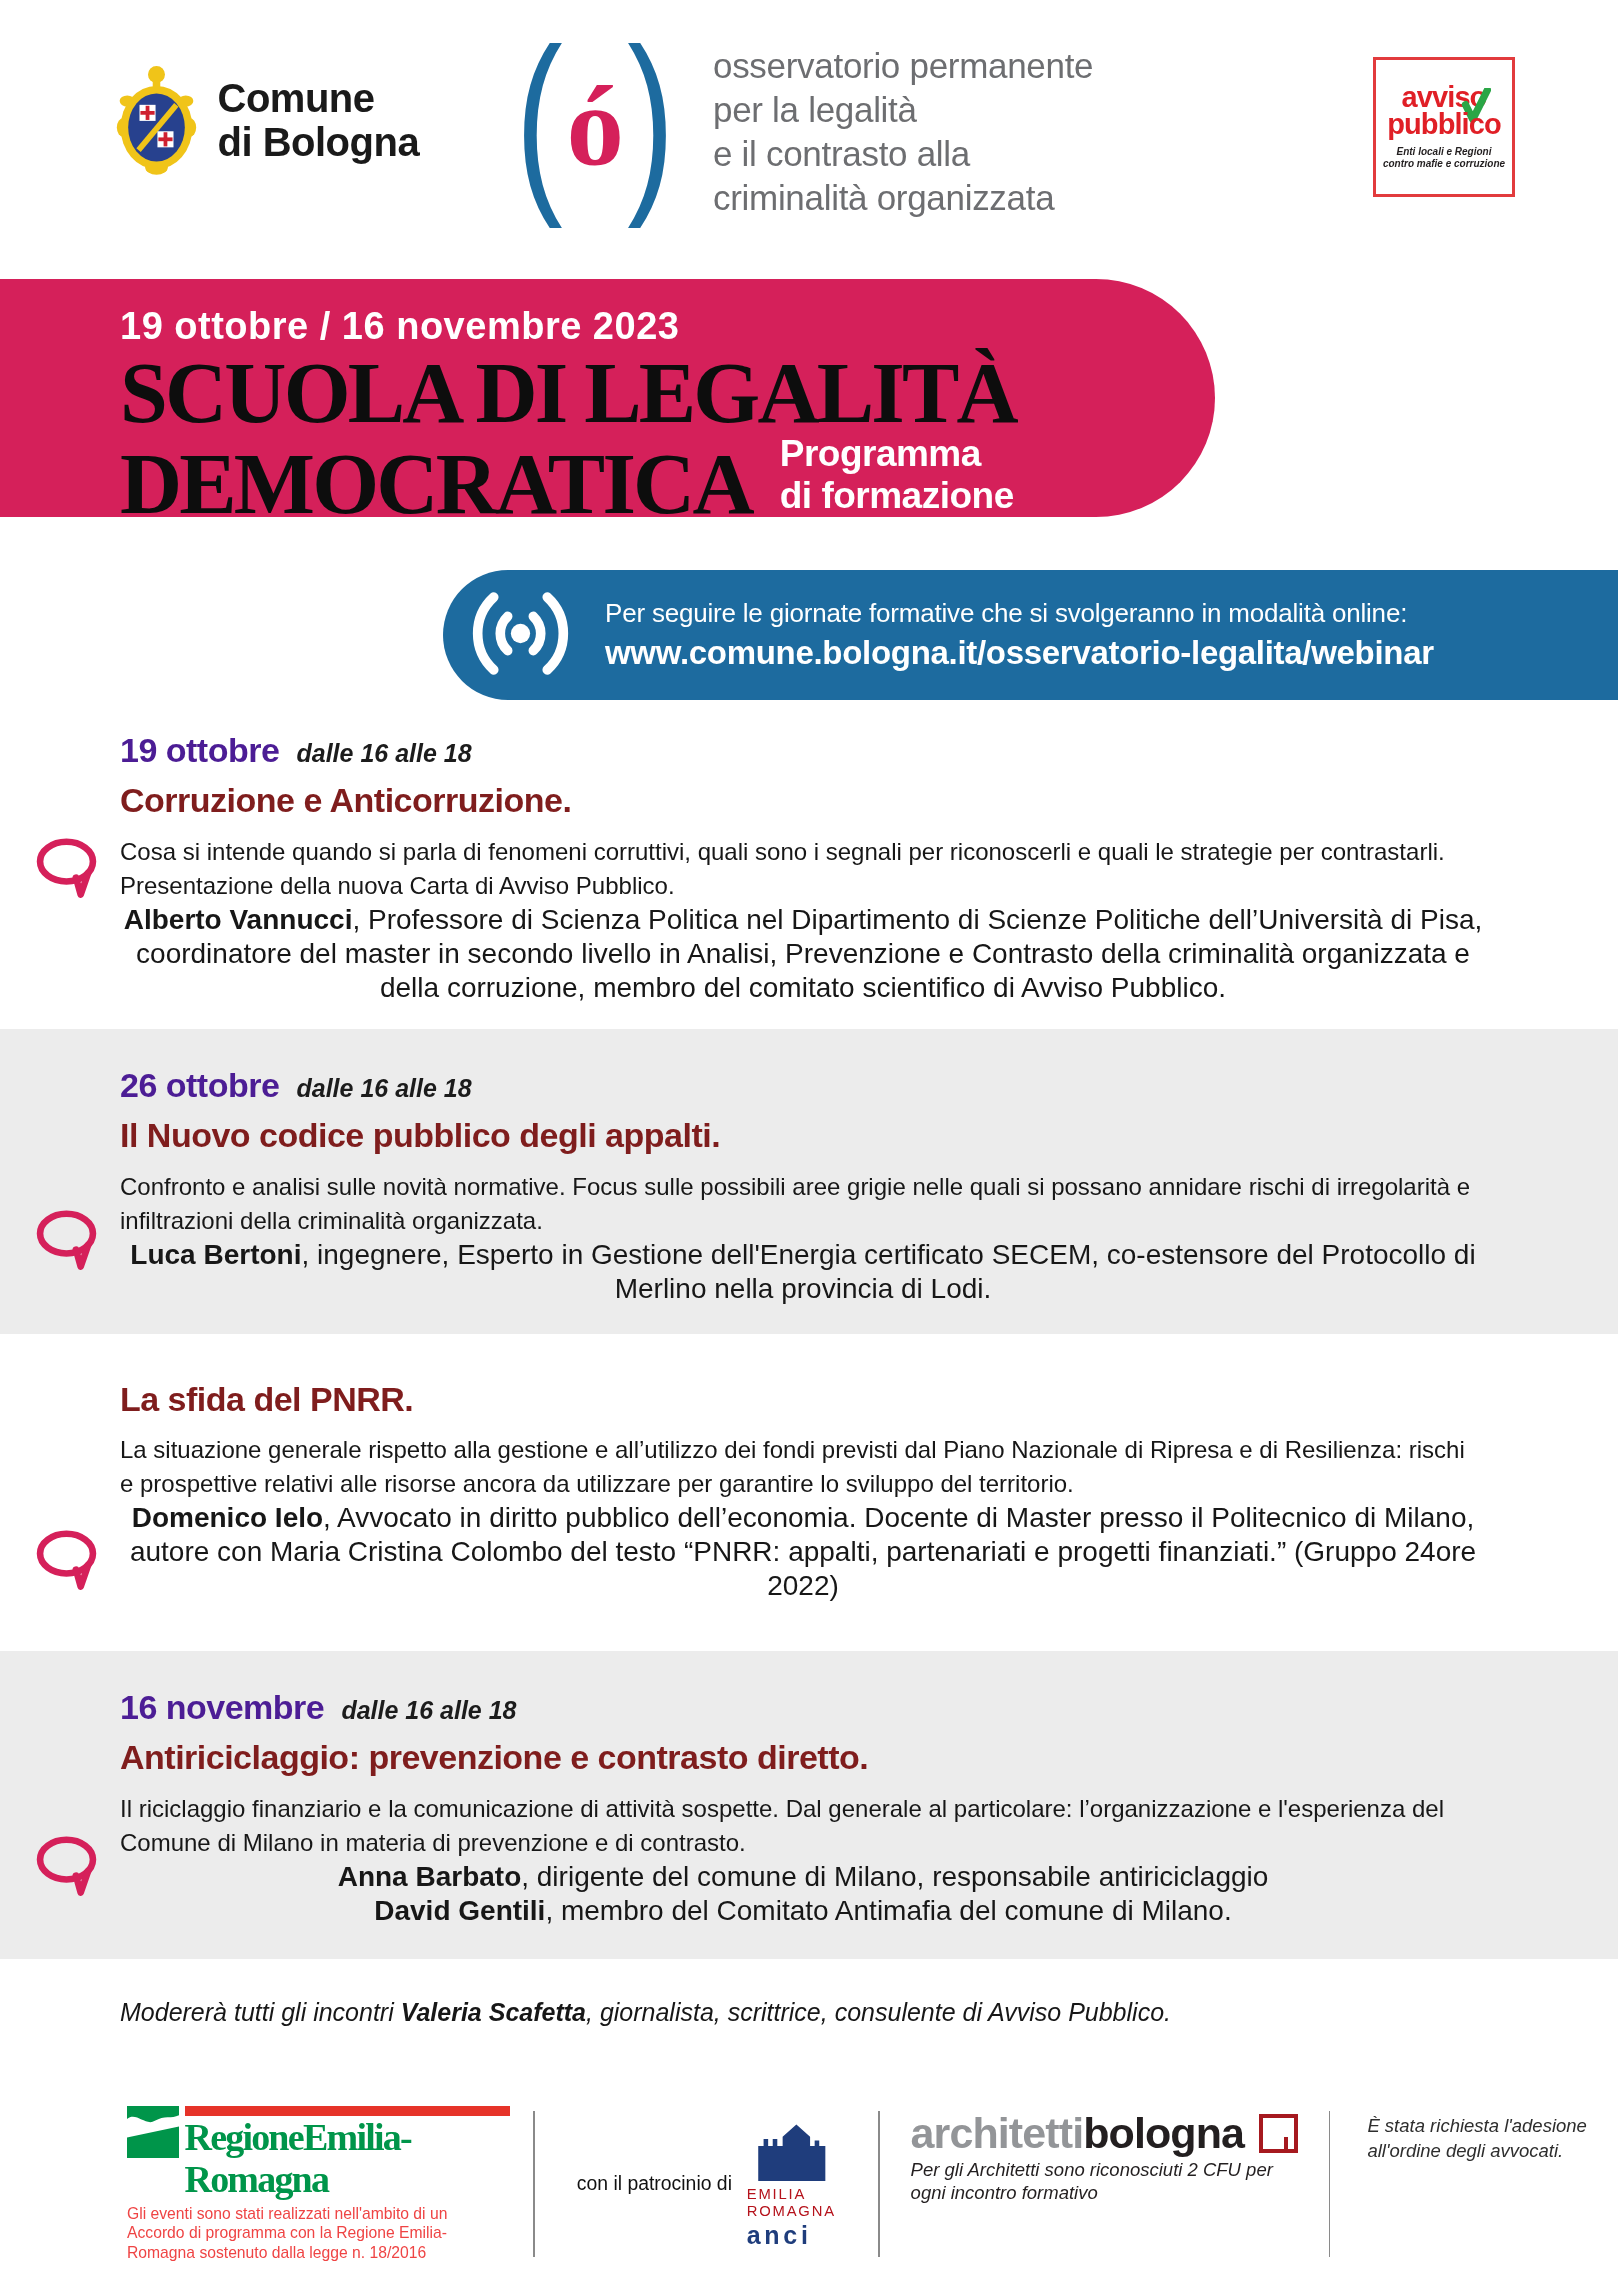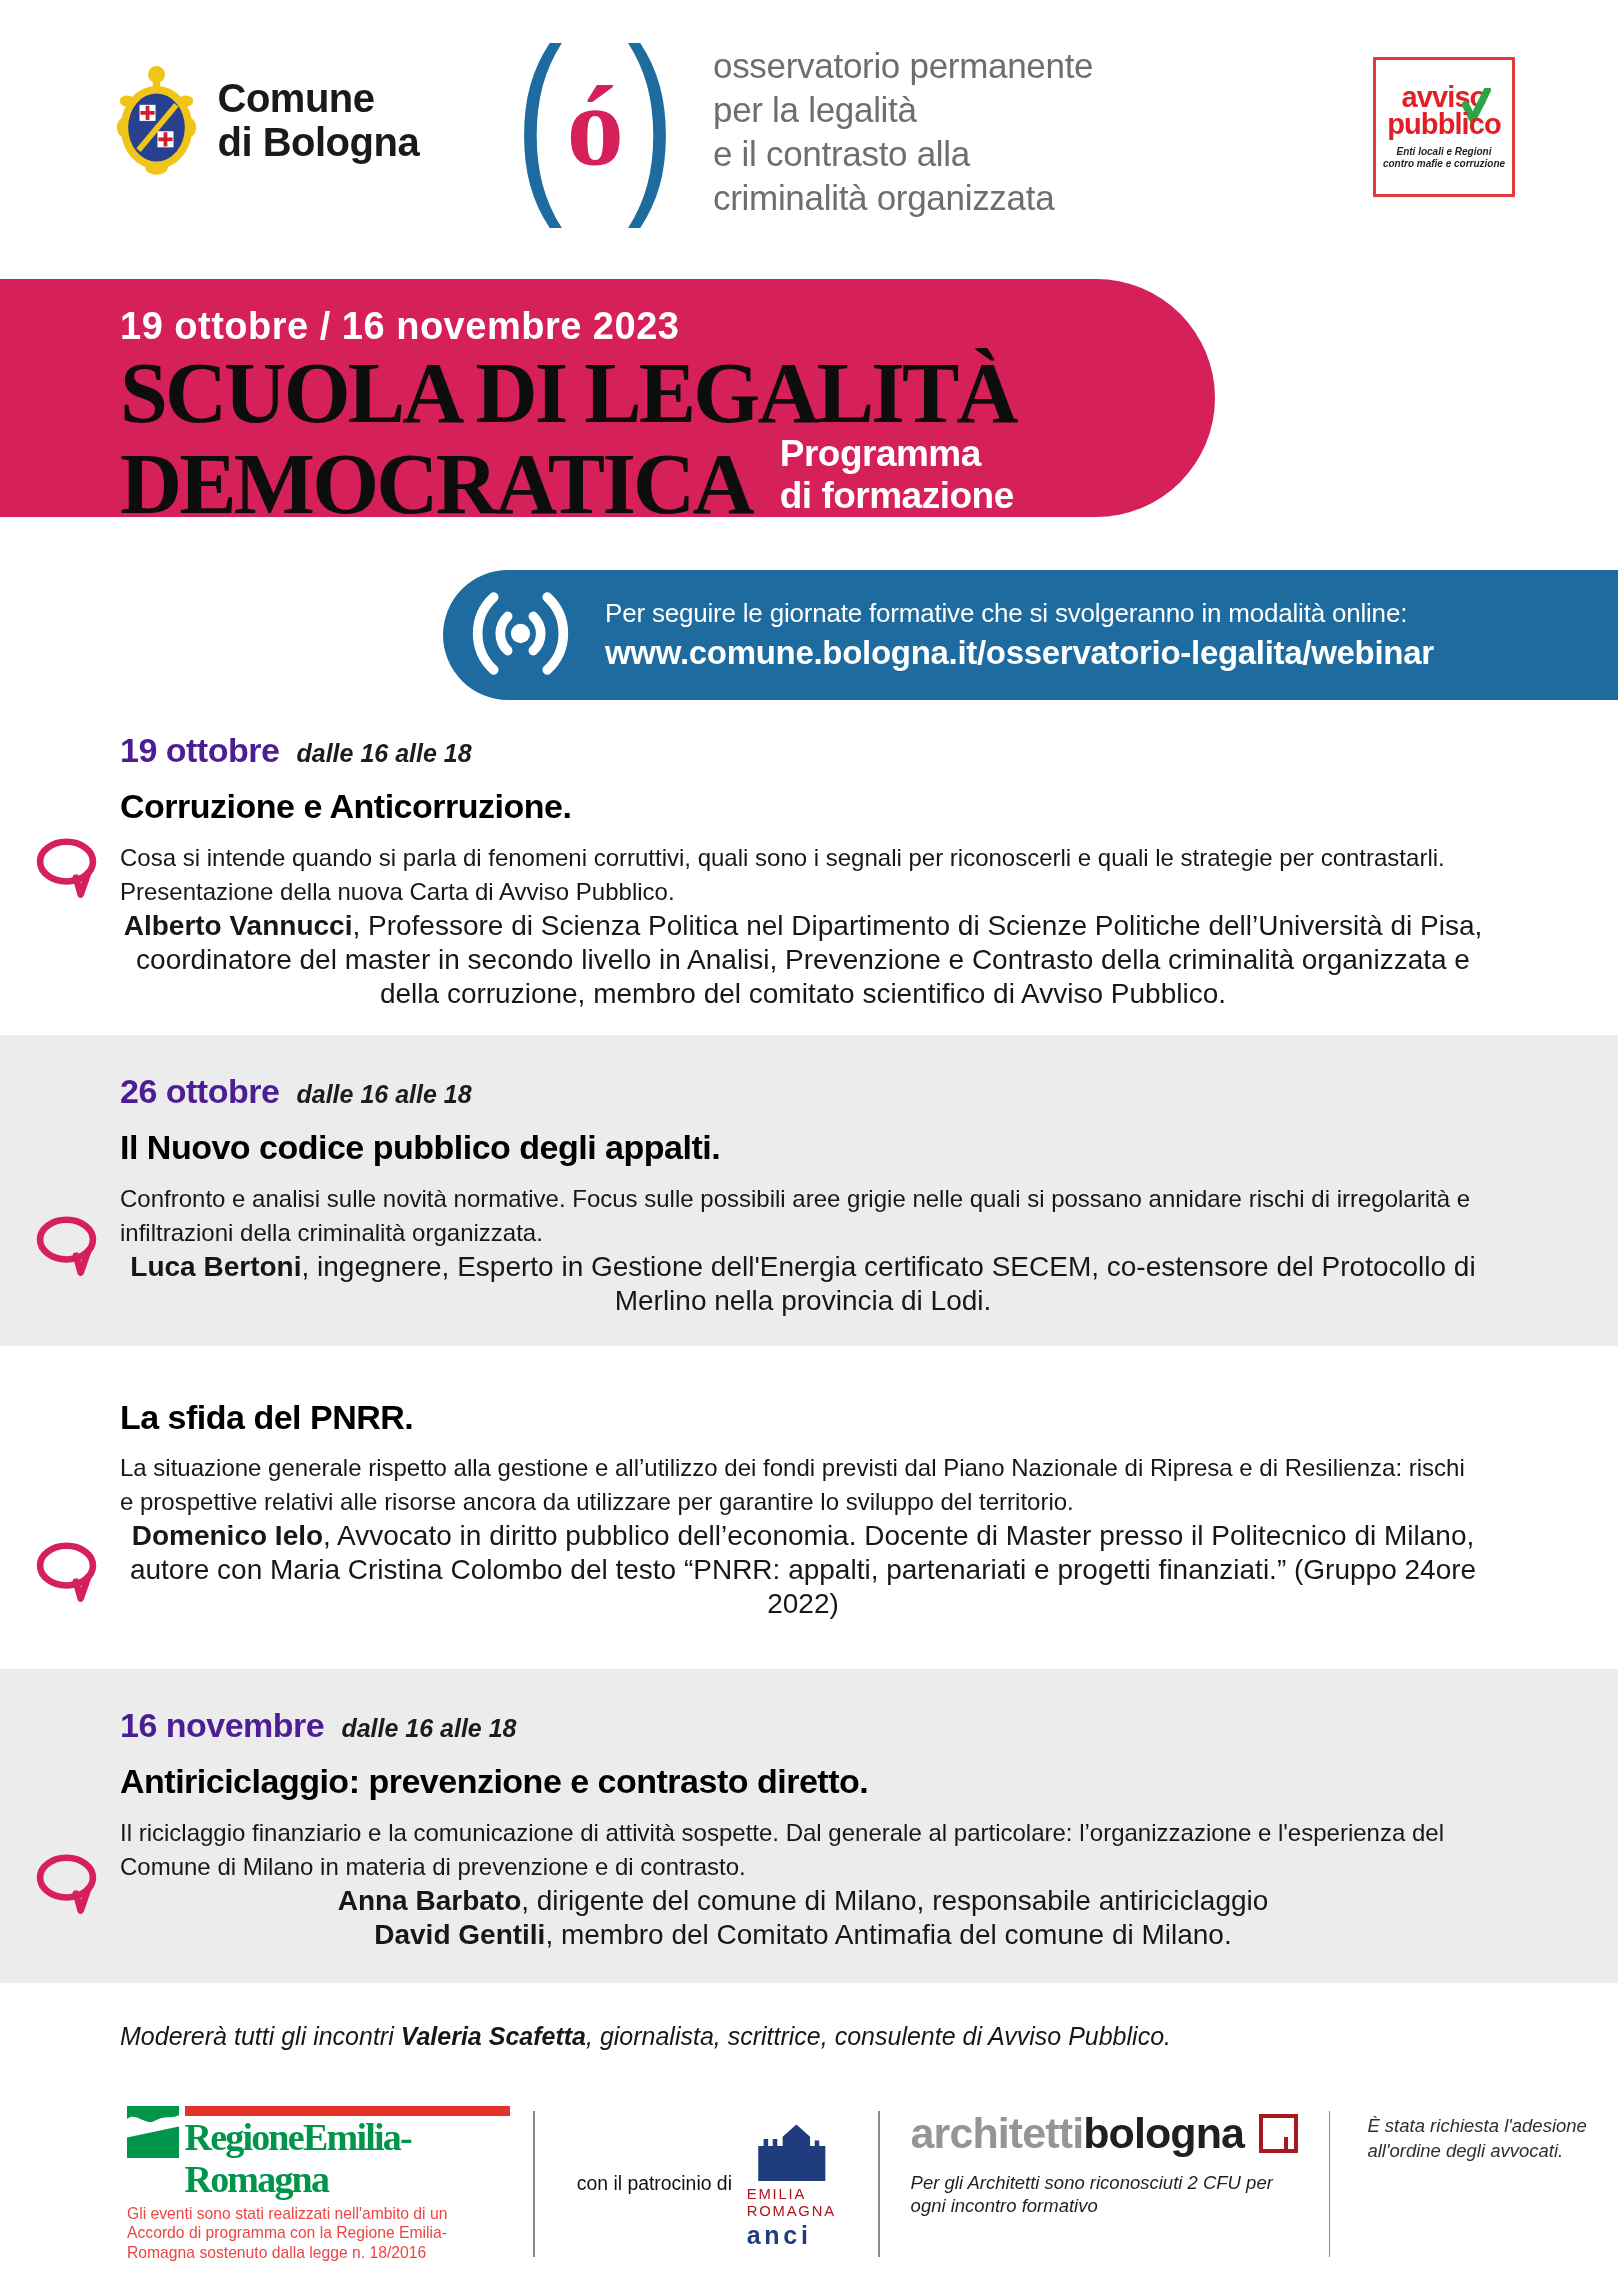--- a/index.html
+++ b/index.html
@@ -38,21 +38,21 @@
   .webinar-text { color:#fff;margin-left:11px; }
   .webinar-line1 { font-size:26px; letter-spacing:-0.2px; }
   .webinar-line2 { font-size:33px; font-weight:bold; margin-top:5.5px; letter-spacing:-0.3px; }
 
   
   .session { position:relative; padding:31px 120px 24px 120px; }
   .session.gray { background:#ececec; }
   .bubble { position:absolute; left:35px; }
   .s-date { color:#4c1d95; font-weight:bold; font-size:34px; letter-spacing:-0.5px; }
   .s-time { color:#1c1c1c; font-weight:bold; font-style:italic; font-size:25px; margin-left:13px; }
-  .s-title { color:#000000; font-weight:bold; font-size:34px; margin-top:17px; letter-spacing:-0.5px; }
+  .s-title { color:#7f1d1d; font-weight:bold; font-size:34px; margin-top:11px; letter-spacing:-0.5px; }
   .s-desc { font-size:24px; line-height:34px; margin-top:14.8px; max-width:1357px; color:#171717; }
   .s-speaker { font-size:28px; line-height:34px; max-width:1366px; color:#171717;text-align:center; }
   .s-speaker b { font-weight:bold; }
 
   
   .moderator { padding:39px 120px 0 120px; font-style:italic; font-size:25px; color:#171717; }
   .moderator b { font-weight:bold; }
 
   
   .footer { position:absolute; left:0; bottom:28px; width:1619px; display:flex; align-items:stretch; padding-left:127px; }
@@ -69,21 +69,21 @@
   .patrocinio { font-size:19.4px; color:#111; white-space:nowrap; }
   .anci { display:flex; flex-direction:column; align-items:flex-start; line-height:1; }
   .anci-em { color:#b5121b; font-size:14.8px; letter-spacing:1.8px; margin-top:2.8px; }
   .anci-name { color:#1f3d7c; font-weight:bold; font-size:25px; letter-spacing:3.7px; margin-top:3.7px; }
   .fcol3 { width:449px; padding:3.7px 9.2px 0 31px; }
   .arch-name { font-size:43px; font-weight:bold; letter-spacing:-0.9px; display:flex; align-items:center; }
   .arch-gray { color:#939598; }
   .arch-dark { color:#231f20; }
   .arch-square { width:39px; height:39px; border:4.6px solid #a6191f; margin-left:14.8px; position:relative; display:inline-block; }
   .arch-square::after { content:""; position:absolute; right:5.5px; bottom:-2.8px; width:4.6px; height:15.7px; background:#a6191f; }
-  .arch-caption { font-style:italic; font-size:18.5px; line-height:23px; margin-top:13px; color:#231f20; max-width:397px; }
+  .arch-caption { font-style:italic; font-size:18.5px; line-height:23px; color:#231f20; max-width:397px; }
   .fcol4 { width:277px; padding:7.4px 0 0 37px; font-style:italic; font-size:18.5px; line-height:25px; color:#2e2e2e; }
 </style>
 </head>
 <body>
 
 <div class="header">
   <div class="comune">
     <span>
       <svg width="85" height="116" viewBox="0 0 90 122">
         <circle cx="45" cy="14" r="9" fill="#f0c419"></circle>

